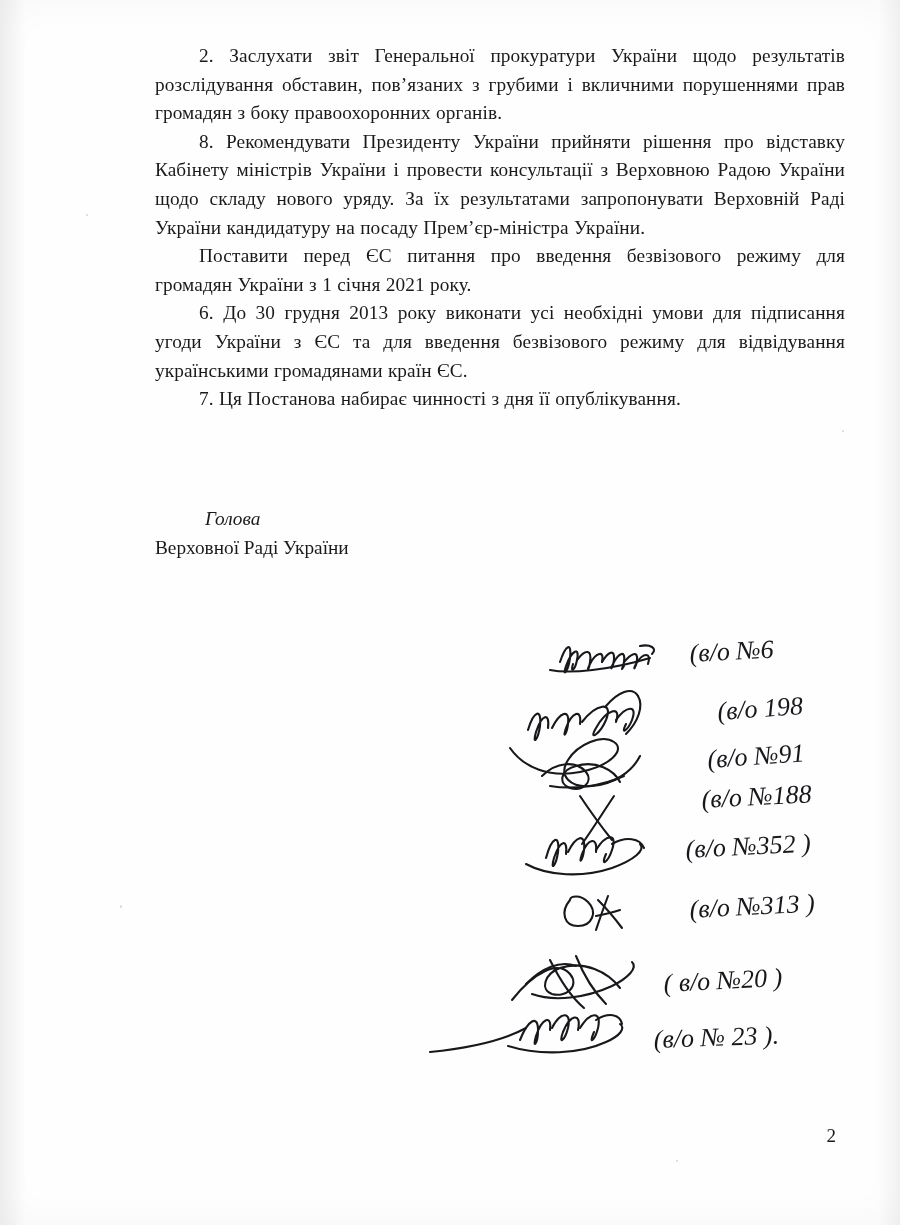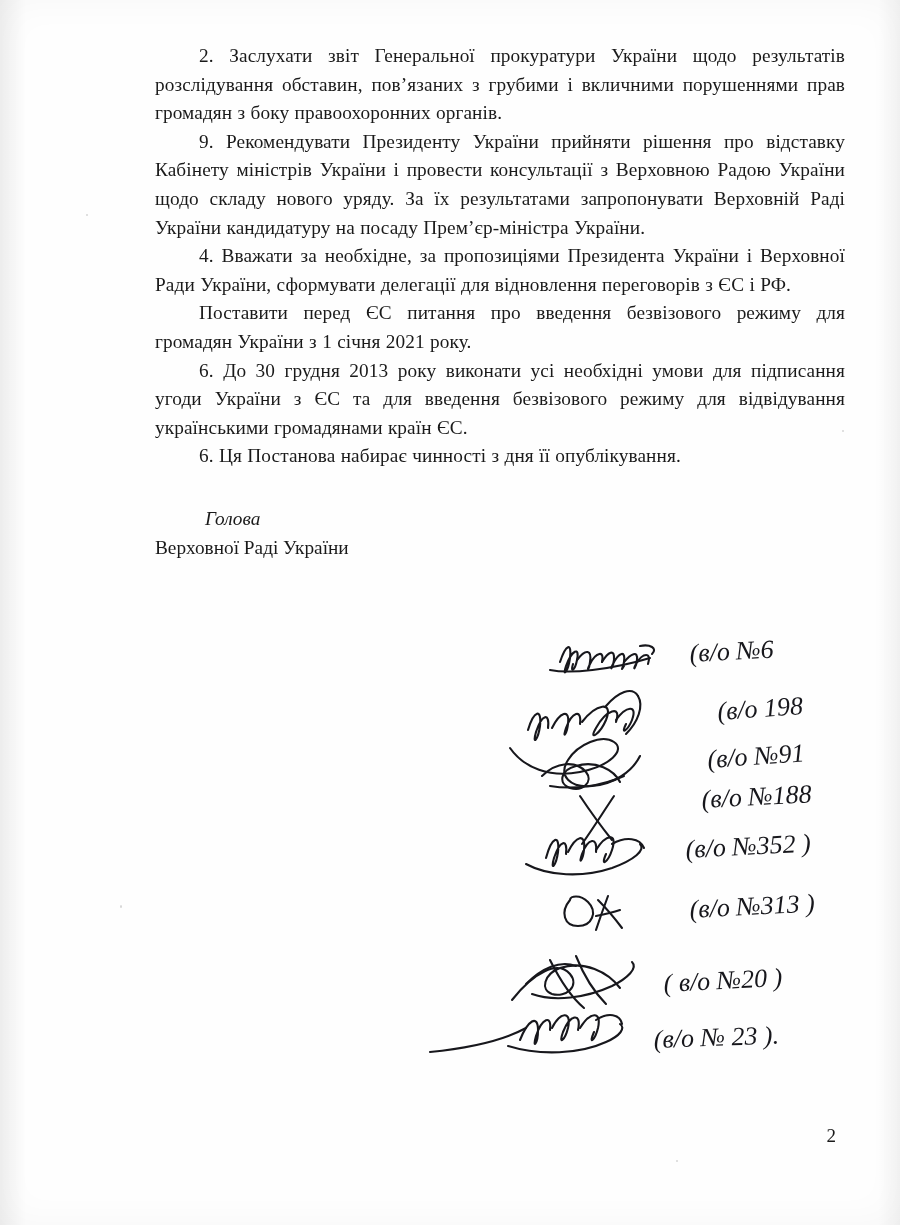--- a/index.html
+++ b/index.html
@@ -103,25 +103,24 @@
     pointer-events: none;
   }
 </style>
 </head>
 <body>
 
 <div id="page-sheet">
 
   <div id="doc-body">
     <p class="para">2. Заслухати звіт Генеральної прокуратури України щодо результатів розслідування обставин, пов’язаних з грубими і вкличними порушеннями прав громадян з боку правоохоронних органів.</p>
-    <p class="para">9. Рекомендувати Президенту України прийняти рішення про відставку Кабінету міністрів України і провести консультації з Верховною Радою України щодо складу нового уряду. За їх результатами запропонувати Верховній Раді України кандидатуру на посаду Прем’єр-міністра України.</p>
-    <p class="para">4. Вважати за необхідне, за пропозиціями Президента України і Верховної Ради України, сформувати делегації для відновлення переговорів з ЄС і РФ.</p>
+    <p class="para">8. Рекомендувати Президенту України прийняти рішення про відставку Кабінету міністрів України і провести консультації з Верховною Радою України щодо складу нового уряду. За їх результатами запропонувати Верховній Раді України кандидатуру на посаду Прем’єр-міністра України.</p>
     <p class="para">Поставити перед ЄС питання про введення безвізового режиму для громадян України з 1 січня 2021 року.</p>
     <p class="para">6. До 30 грудня 2013 року виконати усі необхідні умови для підписання угоди України з ЄС та для введення безвізового режиму для відвідування українськими громадянами країн ЄС.</p>
-    <p class="para">6. Ця Постанова набирає чинності з дня її опублікування.</p>
+    <p class="para">7. Ця Постанова набирає чинності з дня її опублікування.</p>
   </div>
 
   <div class="signature-block">
     <div class="line-indent">Голова</div>
     <div>Верховної Раді України</div>
   </div>
 
   <div id="ink-layer">
     <svg width="480" height="480" viewBox="0 0 480 480" fill="none" xmlns="http://www.w3.org/2000/svg">
       <g stroke="#17171c" stroke-width="2.1" stroke-linecap="round" stroke-linejoin="round" fill="none">

